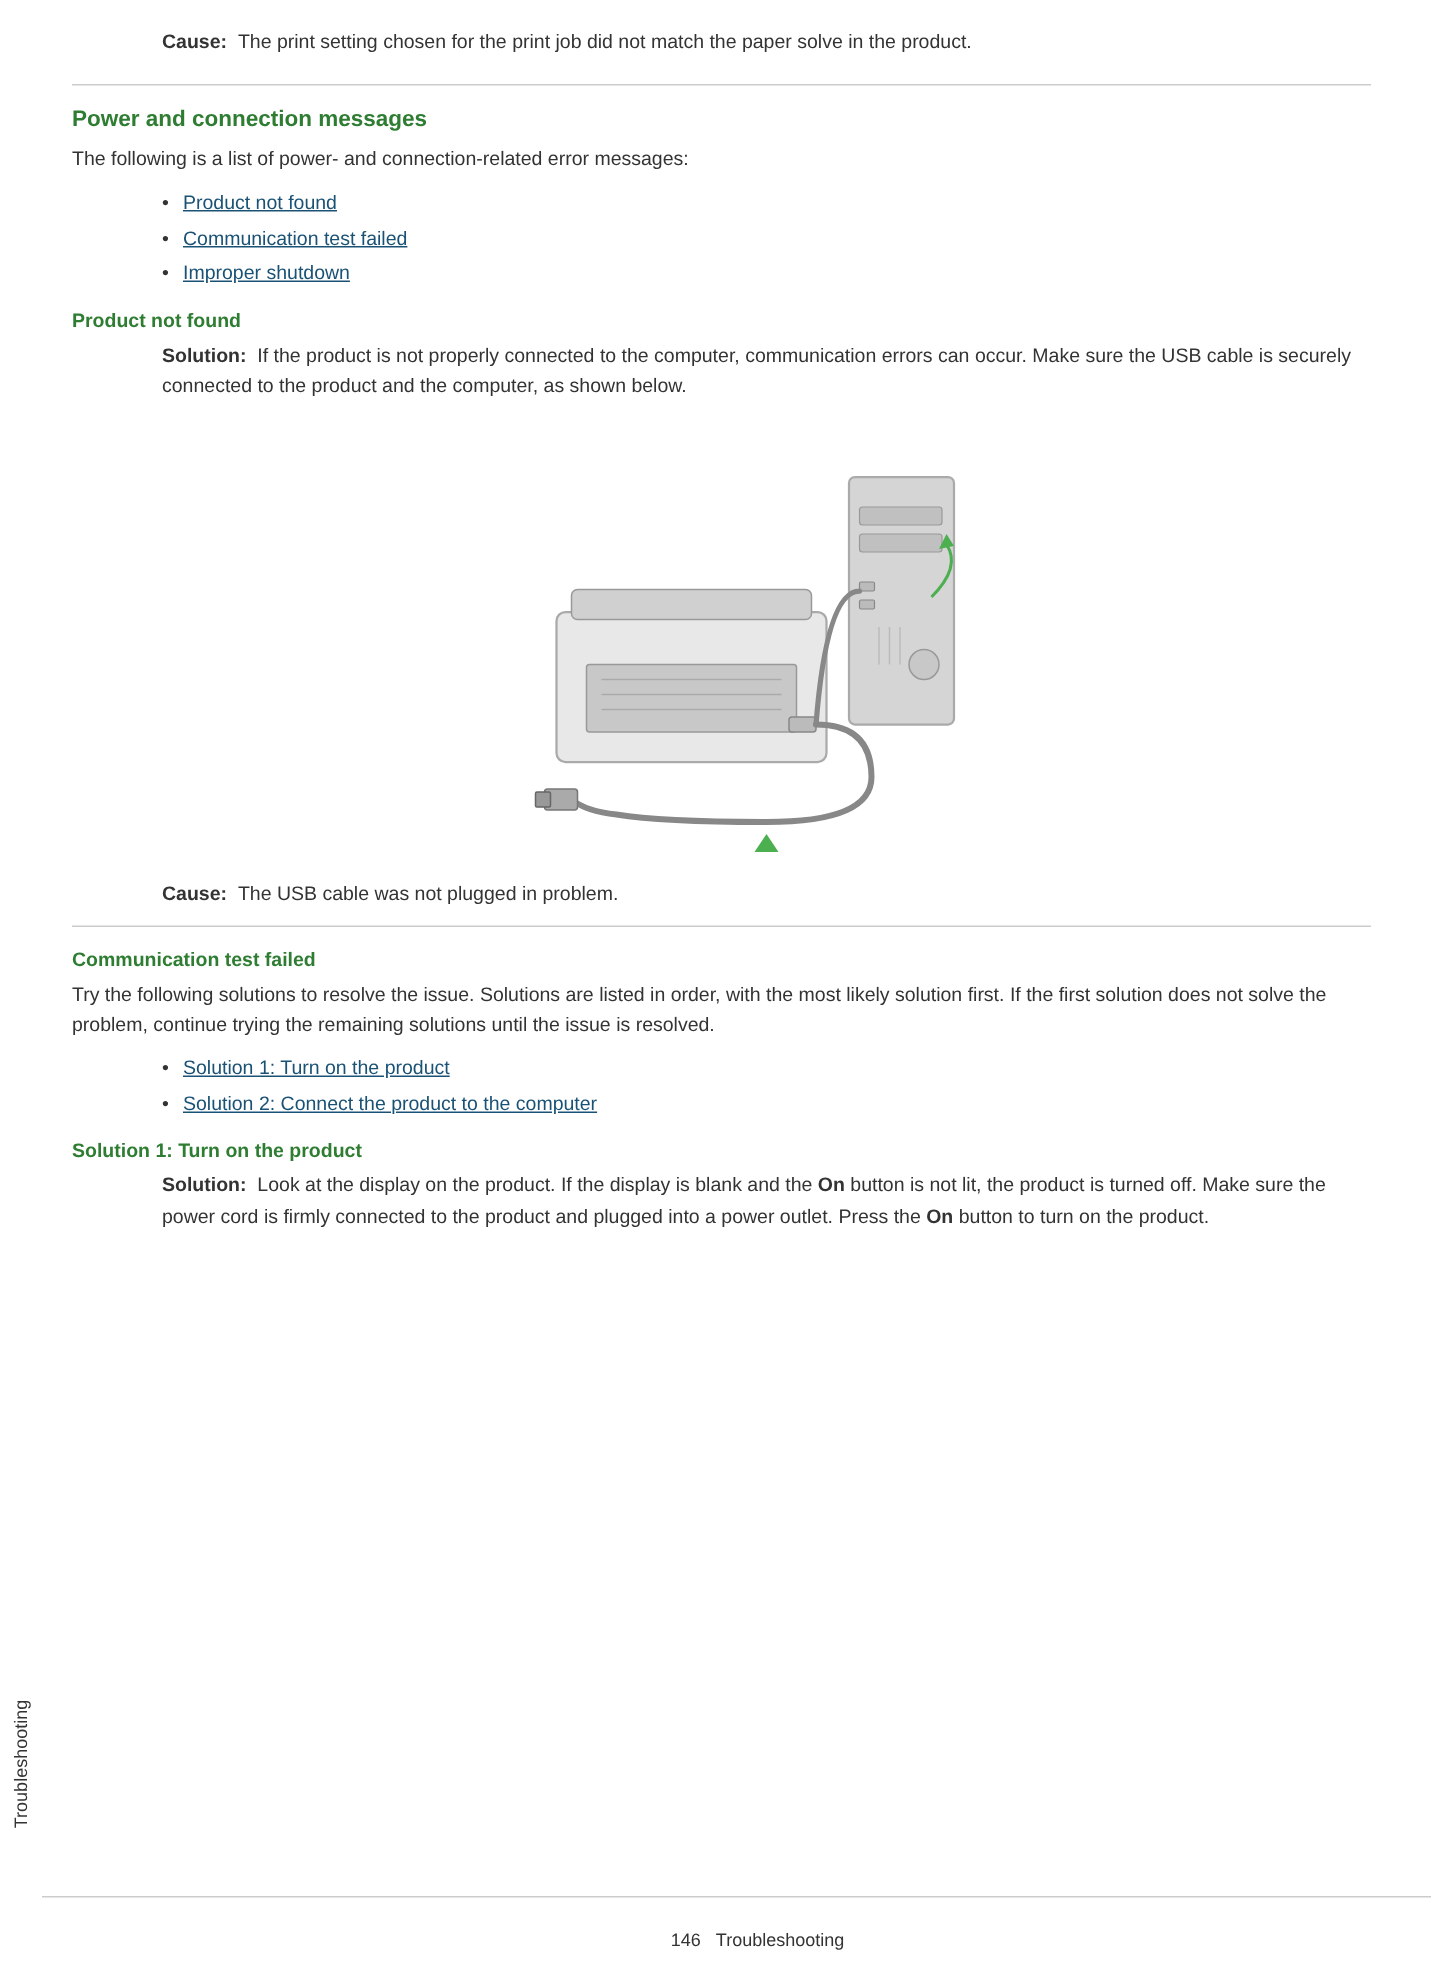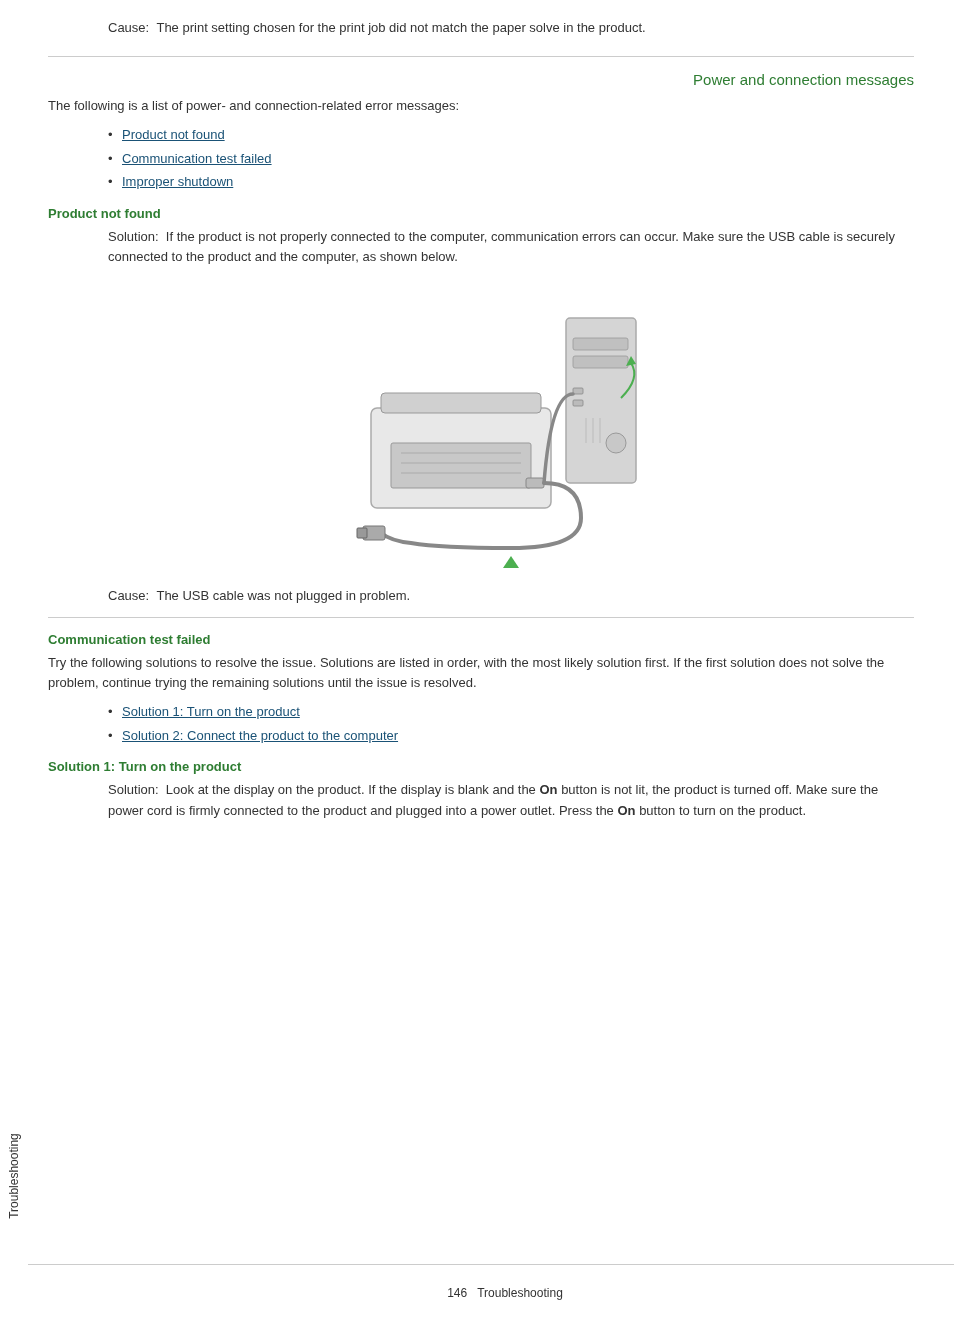--- a/index.html
+++ b/index.html
@@ -49,33 +49,32 @@
       font-size: 11px;
       color: #555;
       margin-bottom: 12px;
     }
     .top-cause-block {
       margin-left: 60px;
       margin-bottom: 18px;
       font-size: 13px;
       line-height: 1.5;
     }
-    .bold { font-weight: normal; }
+    .bold { font-weight: bold; }
     .divider {
       border: none;
       border-top: 1px solid #ccc;
       margin: 14px 0;
     }
     .section-heading {
       color: #2e7d32;
       font-size: 15px;
-      font-weight: normal;
+      font-weight: bold;
       margin-bottom: 8px;
       margin-top: 10px;
-      text-align: right;
     }
     .sub-section-heading {
       color: #2e7d32;
       font-size: 13px;
       font-weight: bold;
       margin-bottom: 6px;
       margin-top: 10px;
     }
     .intro-text {
       margin-bottom: 10px;

